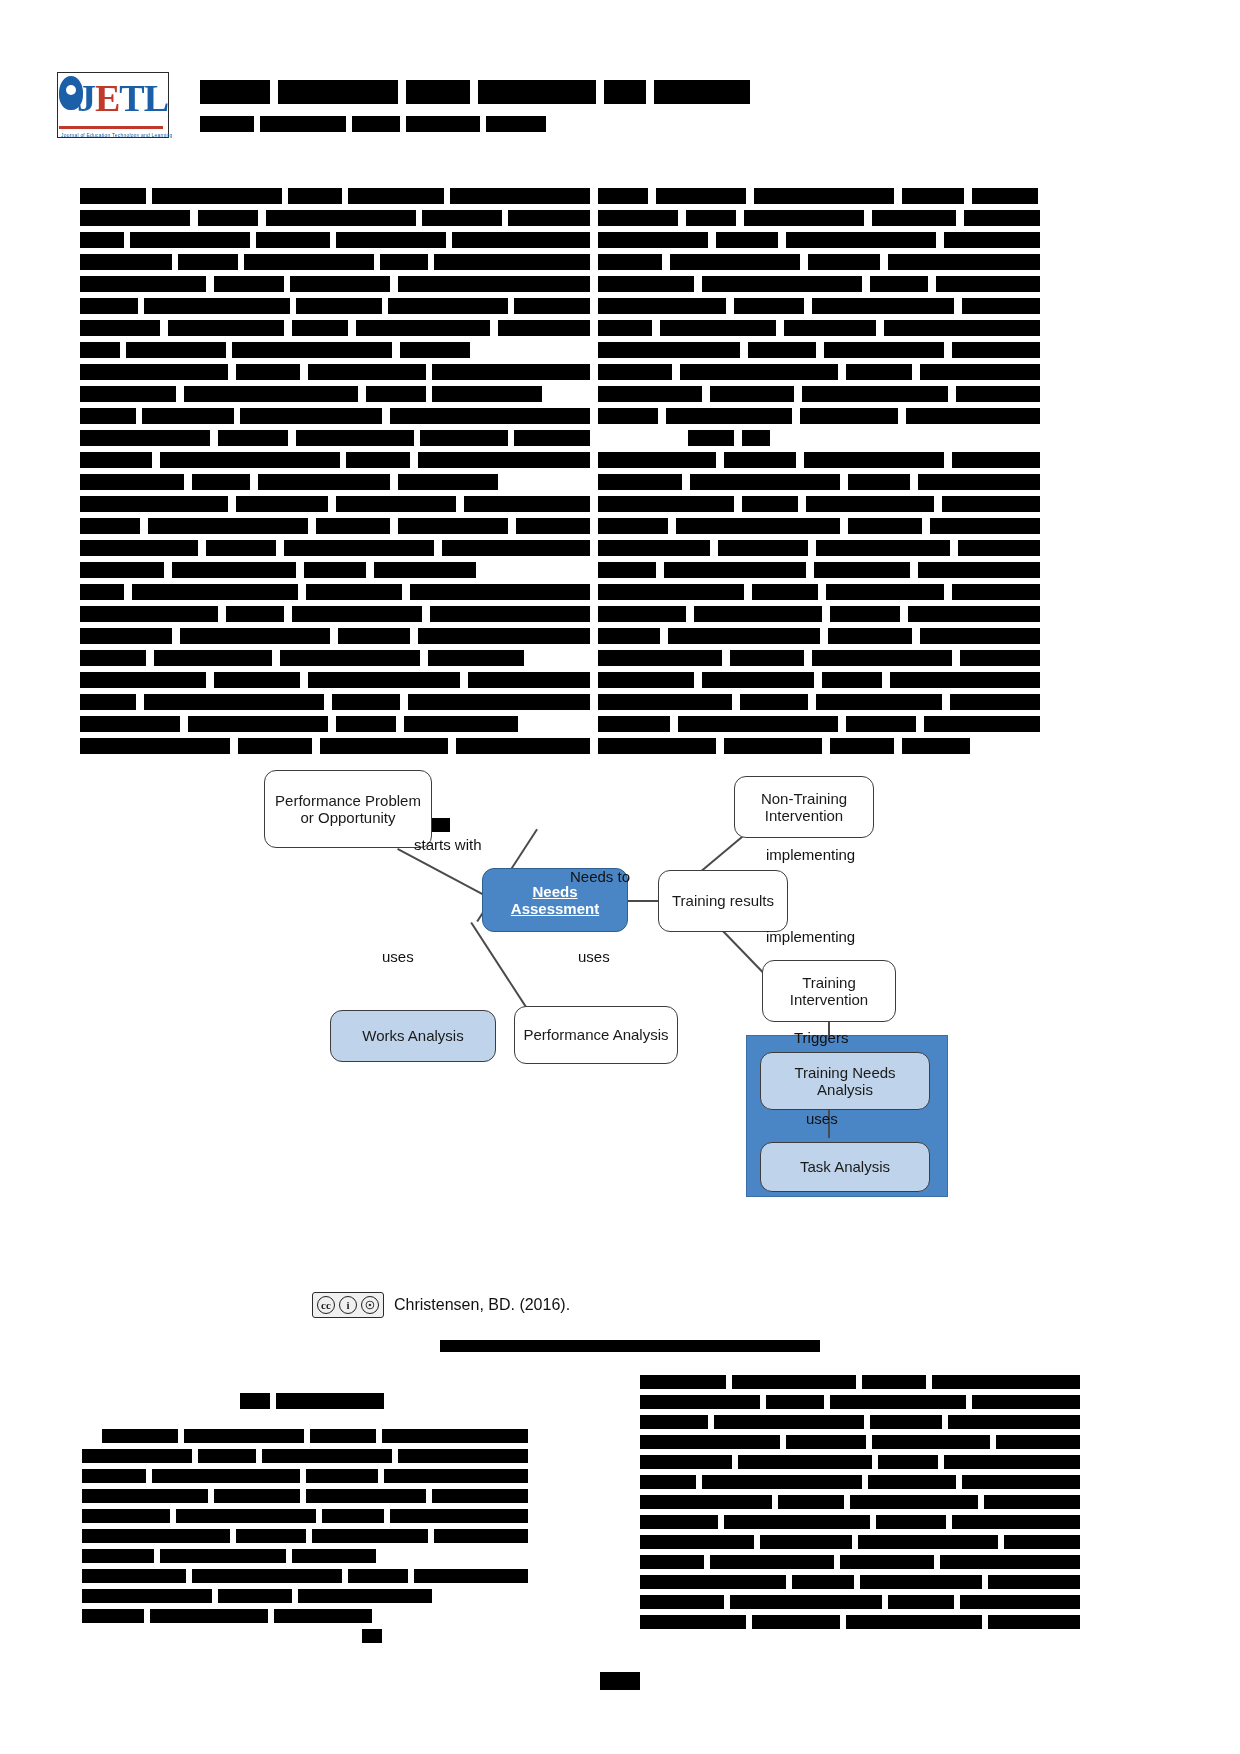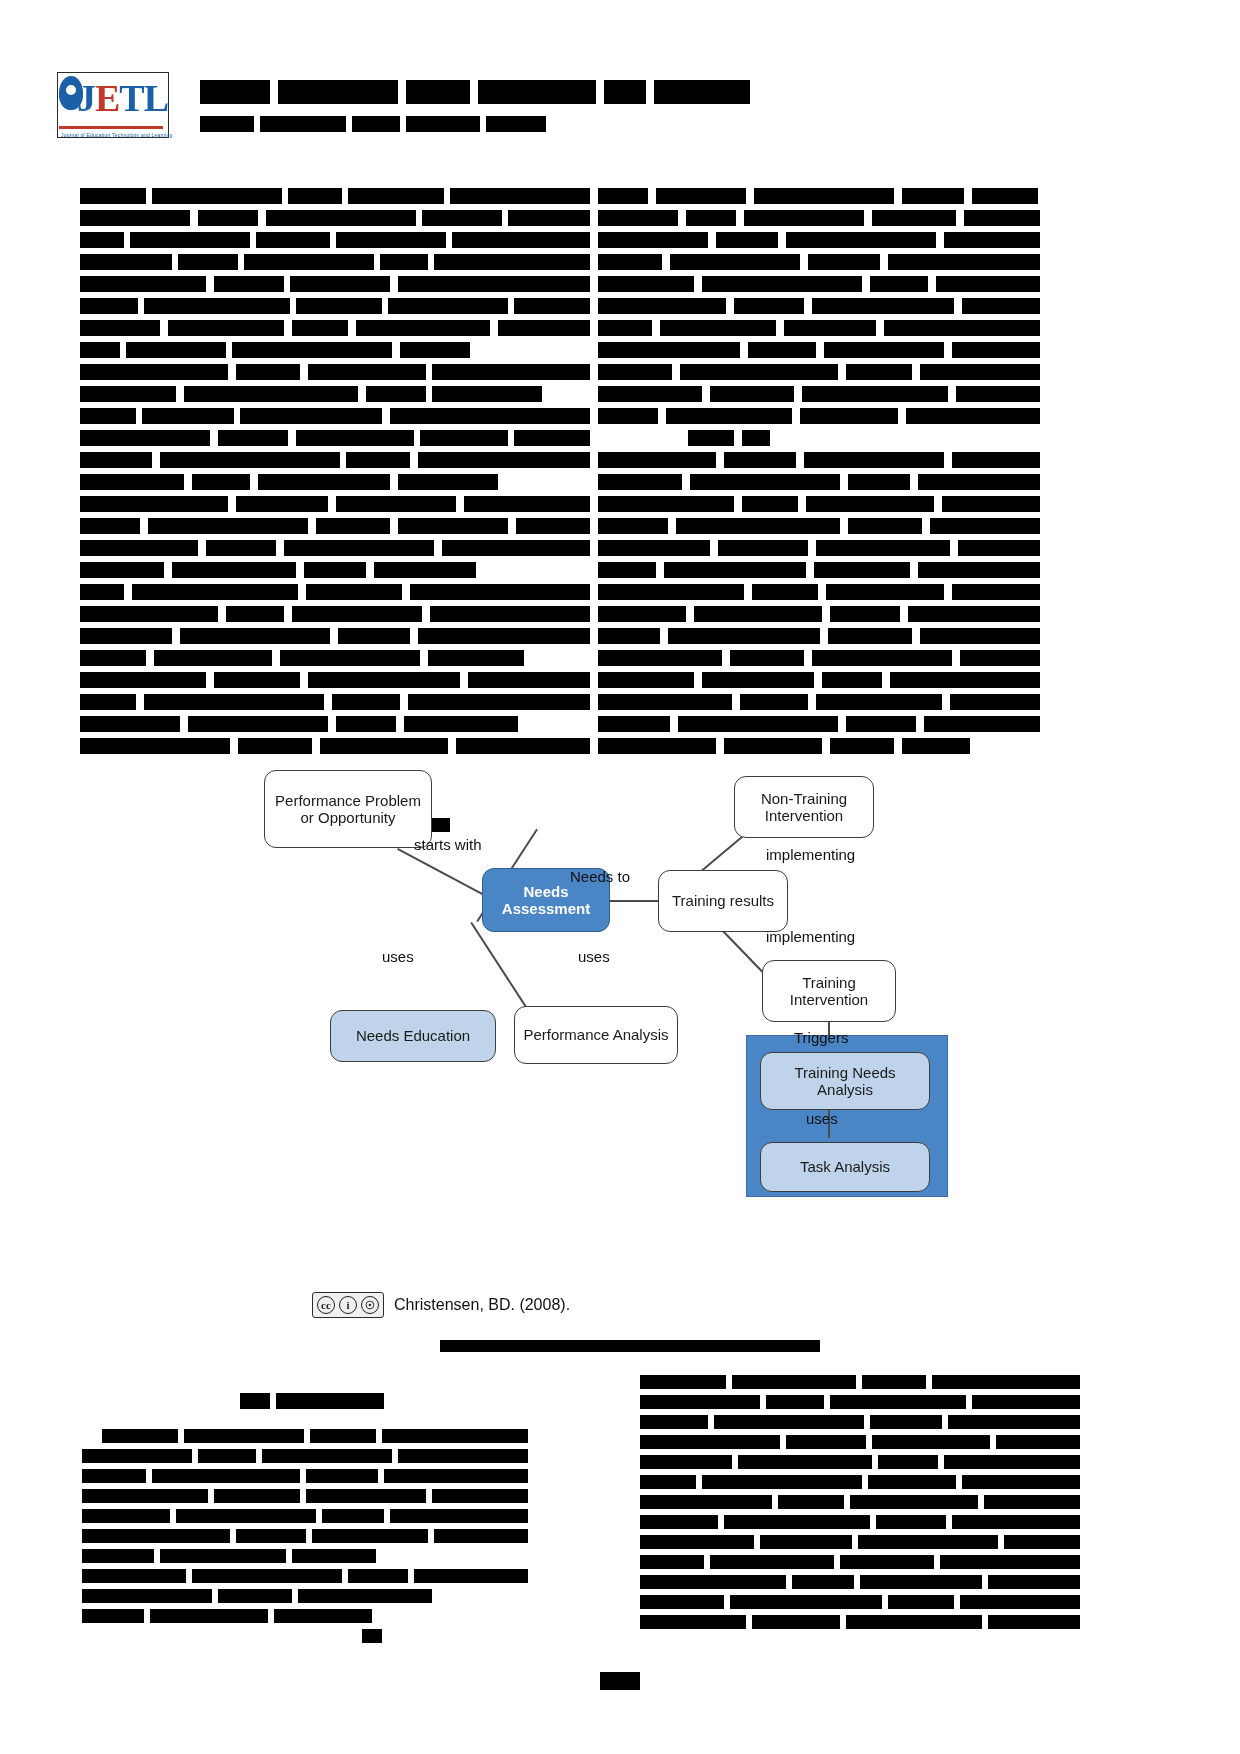--- a/index.html
+++ b/index.html
@@ -537,26 +537,26 @@
     <div class="edge" style="left:228px;top:162px;width:110px;transform:rotate(-57deg) scaleY(-1);"></div>
     <div class="edge" style="left:420px;top:136px;width:104px;transform:rotate(-40deg);"></div>
     <div class="edge" style="left:456px;top:152px;width:96px;transform:rotate(46deg);"></div>
     <div class="edge" style="left:580px;top:230px;width:46px;transform:rotate(90deg);"></div>
     <div class="edge" style="left:580px;top:330px;width:48px;transform:rotate(90deg);"></div>
 
     <div class="node" style="left:14px;top:10px;width:168px;height:78px;">
       <span>Performance Problem or Opportunity</span>
     </div>
 
-    <div class="node blue-dark" style="left:232px;top:108px;width:128px;height:64px;">
+    <div class="node blue-dark" style="left:232px;top:108px;width:146px;height:64px;text-decoration:underline;">
       <span>Needs Assessment</span>
     </div>
 
     <div class="node blue-light" style="left:80px;top:250px;width:166px;height:52px;">
-      <span>Needs Education</span>
+      <span>Works Analysis</span>
     </div>
 
     <div class="node" style="left:264px;top:246px;width:164px;height:58px;">
       <span>Performance Analysis</span>
     </div>
 
     <div class="node" style="left:484px;top:16px;width:140px;height:62px;">
       <span>Non-Training Intervention</span>
     </div>
 
@@ -585,21 +585,21 @@
     <div class="edge-label" style="left:544px;top:269px;">Triggers</div>
     <div class="edge-label" style="left:556px;top:350px;">uses</div>
   </div>
 
   <div class="cc-wrap">
     <div class="cc-badge">
       <span class="cc-circle">cc</span>
       <span class="cc-circle">i</span>
       <span class="cc-circle">☉</span>
     </div>
-    <div class="cc-caption">Christensen, BD. (2008).</div>
+    <div class="cc-caption">Christensen, BD. (2016).</div>
   </div>
 
   <div class="bar" style="left:440px;top:1340px;width:380px;height:12px;"></div>
 
   <div class="bot-left">
     <div class="bar" style="left:158px;top:-22px;width:30px;height:16px;"></div>
     <div class="bar" style="left:194px;top:-22px;width:108px;height:16px;"></div>
 
     <div class="bar" style="left:20px;top:14px;width:76px;height:14px;"></div>
     <div class="bar" style="left:102px;top:14px;width:120px;height:14px;"></div>

